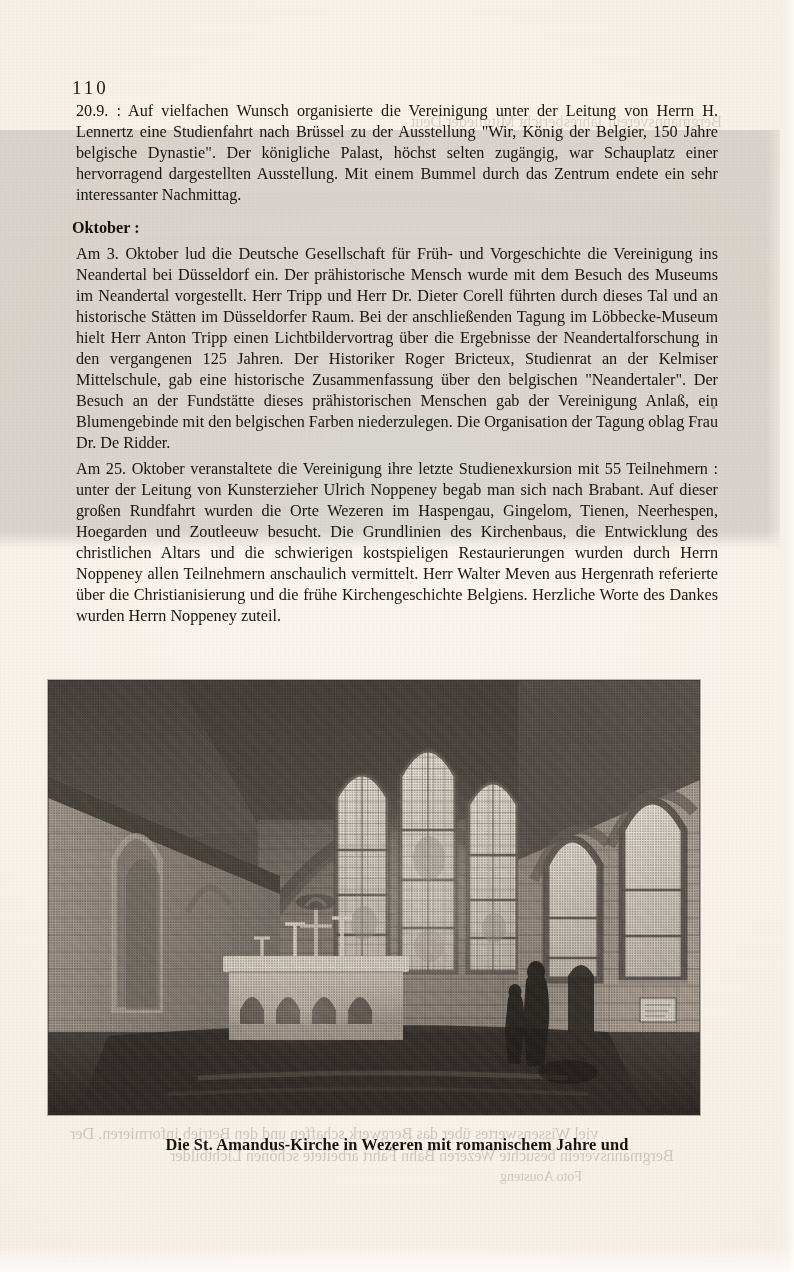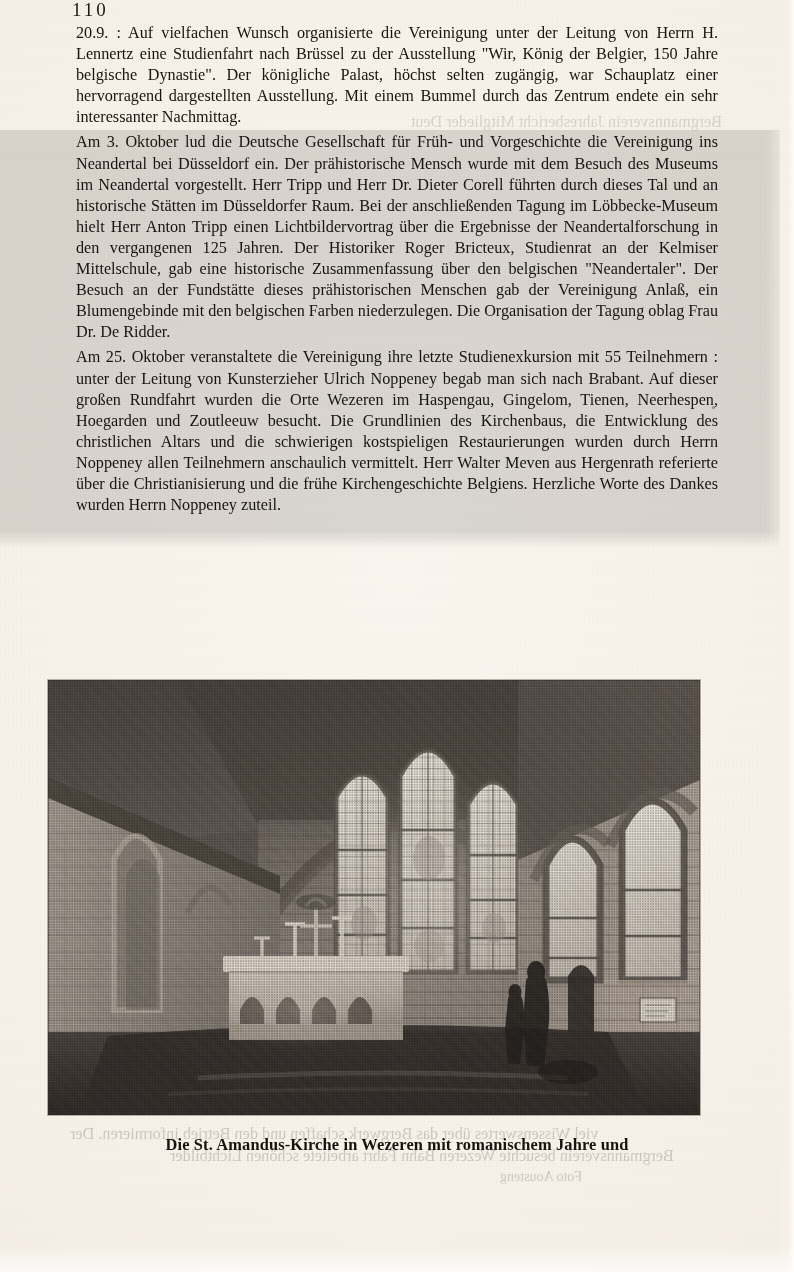--- a/index.html
+++ b/index.html
@@ -66,20 +66,21 @@
     position: absolute;
     left: 72px;
     top: 0;
     width: 650px;
   }
 
   .folio {
     font-size: 19px;
     letter-spacing: 3px;
     color: #1a1714;
+    margin-top: 78px;
     line-height: 1;
   }
 
   p.body-par {
     margin: 4px;
     font-size: 16.2px;
     line-height: 21.1px;
     color: #17140f;
     text-align: justify;
     text-justify: inter-word;
@@ -206,20 +207,21 @@
   <div class="scan-band"></div>
 
   <div class="bleed bleed-top">Bergmannsverein Jahresbericht Mitglieder Deut</div>
 
   <div class="content">
 
     <div class="folio">110</div>
 
     <p class="body-par par-first">20.9. : Auf vielfachen Wunsch organisierte die Vereinigung unter der Leitung von Herrn H. Lennertz eine Studienfahrt nach Brüssel zu der Ausstellung "Wir, König der Belgier, 150 Jahre belgische Dynastie". Der königliche Palast, höchst selten zugängig, war Schauplatz einer hervorragend dargestellten Ausstellung. Mit einem Bummel durch das Zentrum endete ein sehr interessanter Nachmittag.</p>
 
+    <h2 class="section-head">Oktober :</h2>
 
     <p class="body-par">Am 3. Oktober lud die Deutsche Gesellschaft für Früh- und Vorgeschichte die Vereinigung ins Neandertal bei Düsseldorf ein. Der prähistorische Mensch wurde mit dem Besuch des Museums im Neandertal vorgestellt. Herr Tripp und Herr Dr. Dieter Corell führten durch dieses Tal und an historische Stätten im Düsseldorfer Raum. Bei der anschließenden Tagung im Löbbecke-Museum hielt Herr Anton Tripp einen Lichtbildervortrag über die Ergebnisse der Neandertalforschung in den vergangenen 125 Jahren. Der Historiker Roger Bricteux, Studienrat an der Kelmiser Mittelschule, gab eine historische Zusammenfassung über den belgischen "Neandertaler". Der Besuch an der Fundstätte dieses prähistorischen Menschen gab der Vereinigung Anlaß, ein Blumengebinde mit den belgischen Farben niederzulegen. Die Organisation der Tagung oblag Frau Dr. De Ridder.</p>
 
     <p class="body-par">Am 25. Oktober veranstaltete die Vereinigung ihre letzte Studienexkursion mit 55 Teilnehmern : unter der Leitung von Kunsterzieher Ulrich Noppeney begab man sich nach Brabant. Auf dieser großen Rundfahrt wurden die Orte Wezeren im Haspengau, Gingelom, Tienen, Neerhespen, Hoegarden und Zoutleeuw besucht. Die Grundlinien des Kirchenbaus, die Entwicklung des christlichen Altars und die schwierigen kostspieligen Restaurierungen wurden durch Herrn Noppeney allen Teilnehmern anschaulich vermittelt. Herr Walter Meven aus Hergenrath referierte über die Christianisierung und die frühe Kirchengeschichte Belgiens. Herzliche Worte des Dankes wurden Herrn Noppeney zuteil.</p>
 
   </div>
 
   <div class="speck" style="left:712px; top:406px; width:3px; height:3px;"></div>
 
   <figure class="figure" style="margin:0;">

